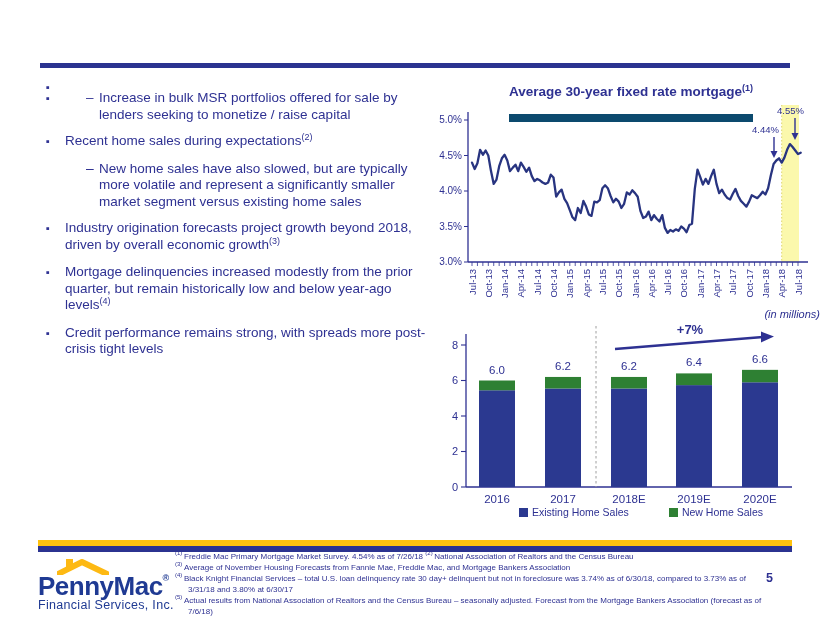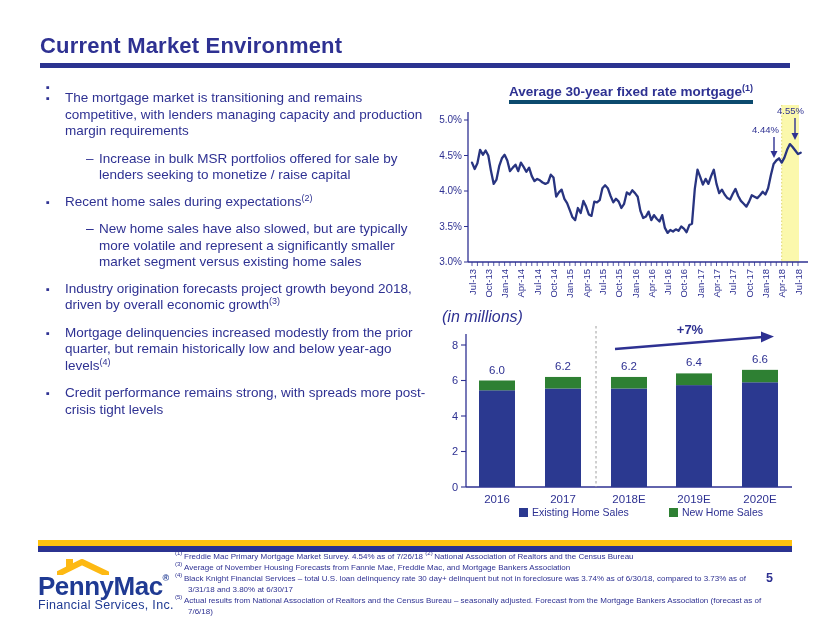--- a/index.html
+++ b/index.html
@@ -19,23 +19,23 @@
   .bullet.l1{padding-left:23px;}
   .bullet.l1 .mk{position:absolute;left:4px;top:0px;font-size:11px;}
   .bullet.l2{padding-left:57px;margin-bottom:10px;}
   .bullet.l2 .mk{position:absolute;left:44px;top:0px;}
   .bullet sup{font-size:9px;line-height:0;}
   
   .chart{position:absolute;left:432px;width:388px;color:#2E3192;}
   .chart-line{top:82px;}
   .chart-bars{top:310px;}
   .chart-title{text-align:center;padding-left:10px;font-size:13.5px;font-weight:bold;height:20px;}
-  .chart-title .t{border-bottom:4px solid #0c4a6e;padding-bottom:1px;}
+  .chart-title .t{border-bottom:8px solid #0c4a6e;padding-bottom:15px;}
   .chart-title sup{font-size:9px;}
-  .chart-sub{text-align:left;padding-left:10px;font-size:16px;font-style:italic;height:14px;margin-top:-2px;}
+  .chart-sub{text-align:right;padding-left:10px;font-size:11px;font-style:italic;height:14px;margin-top:-2px;}
   svg{display:block;}
   
   .legend{display:flex;justify-content:center;gap:40px;margin-top:-6px;padding-left:30px;font-size:10.5px;}
   .legend-item{display:flex;align-items:center;gap:4px;}
   .legend-swatch{width:9px;height:9px;display:inline-block;}
   
   .stripe{position:absolute;left:38px;width:754px;}
   .stripe-gold{top:540px;height:6px;background:#FFC20E;}
   .stripe-navy{top:546px;height:6px;background:#2B3390;}
   .logo{position:absolute;left:30px;top:558px;width:150px;}
@@ -46,26 +46,25 @@
   .footnotes{position:absolute;left:175px;top:551px;width:590px;font-size:8px;line-height:11px;color:#2E3192;}
   .footnote{padding-left:13px;text-indent:-13px;}
   .footnote sup{font-size:6px;line-height:0;}
   .page-num{position:absolute;left:766px;top:571px;font-size:12.5px;font-weight:bold;color:#2E3192;}
 </style>
 </head>
 <body>
 
 <div class="slide">
 
-  <h1 class="page-title">Current Market Environment</h1>
   <div class="title-rule"></div>
 
   <div class="bullets" id="bullets">
       <div class="bullet l1"><span class="mk">▪</span></div>
-      <div class="bullet l1"><span class="mk">▪</span><span>The mortgage market is transitioning and remains competitive, with lenders managing capacity and production margin requirements</span></div>
+      <div class="bullet l1"><span class="mk">▪</span></div>
       <div class="bullet l2"><span class="mk">–</span><span>Increase in bulk MSR portfolios offered for sale by lenders seeking to monetize / raise capital</span></div>
       <div class="bullet l1"><span class="mk">▪</span><span>Recent home sales during expectations</span><sup>(2)</sup></div>
       <div class="bullet l2"><span class="mk">–</span></div>
       <div class="bullet l2"><span class="mk">–</span><span>New home sales have also slowed, but are typically more volatile and represent a significantly smaller market segment versus existing home sales</span></div>
       <div class="bullet l1"><span class="mk">▪</span><span>Industry origination forecasts project growth beyond 2018, driven by overall economic growth</span><sup>(3)</sup></div>
       <div class="bullet l1"><span class="mk">▪</span><span>Mortgage delinquencies increased modestly from the prior quarter, but remain historically low and below year-ago levels</span><sup>(4)</sup></div>
       <div class="bullet l1"><span class="mk">▪</span><span>Credit performance remains strong, with spreads more post-crisis tight levels</span></div>
     </div>
 
   <div class="chart chart-line">

